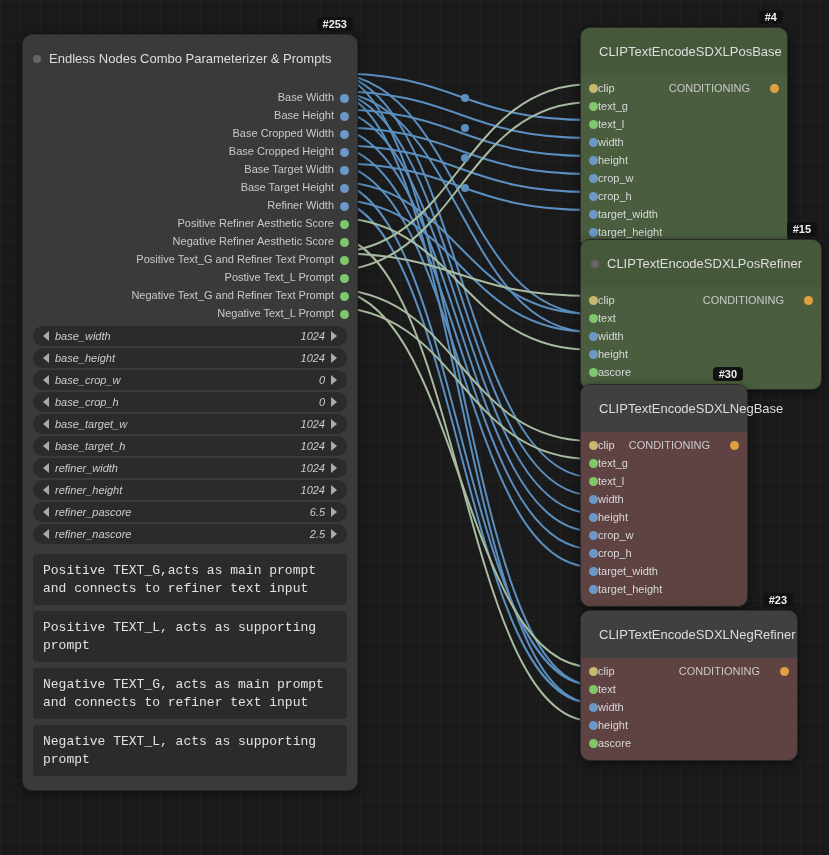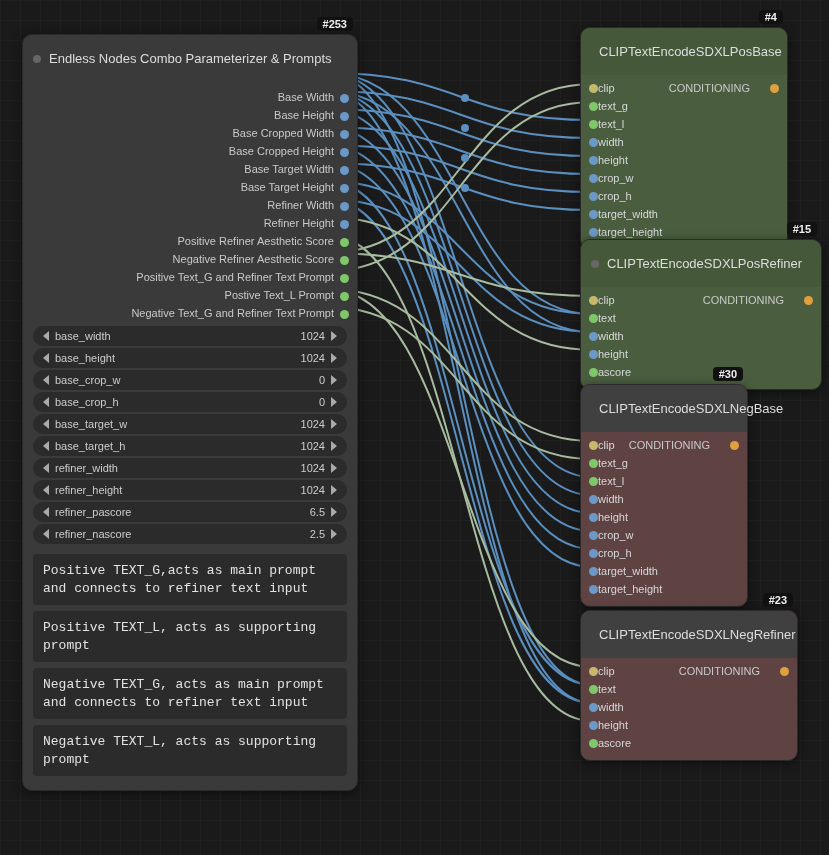--- a/index.html
+++ b/index.html
@@ -41,21 +41,21 @@
 
   .io-row { display:flex; justify-content:space-between; align-items:center; padding:1px 8px; font-size:11px; position:relative; height:18px; }
   .io-left { display:flex; align-items:center; }
   .io-right { display:flex; align-items:center; gap:20px; }
   .port { width:9px; height:9px; border-radius:50%; background:#6b98c7; flex-shrink:0; }
   .port.orange { background:#e0a040; }
 
   .output-row { display:flex; justify-content:flex-end; align-items:flex-end; gap:6px; padding:1px 8px; font-size:11px; height:18px; color:#bfbfbf; }
   .param-row {
     background:#2b2b2b; margin:2px 10px; border-radius:10px; padding:8px 10px;
-    display:flex; align-items:center; justify-content:space-between; font-size:11px; height:20px;
+    display:flex; align-items:center; justify-content:space-between; font-size:11px; height:20px;font-style:italic;
   }
   .param-row .arrows { display:flex; align-items:center; gap:6px; }
   .tri { width:0; height:0; border-top:5px solid transparent; border-bottom:5px solid transparent; }
   .tri.l { border-right:6px solid #aaa; }
   .tri.r { border-left:6px solid #aaa; }
   .textarea {
     background:#2b2b2b; margin:6px 10px; border-radius:4px; padding:8px 10px;
     font-family: "Courier New", monospace; font-size:13px; color:#e2e2e2;
     white-space:pre-wrap; line-height:1.35;
   }
@@ -159,41 +159,41 @@
         </div>
         <div class="output-row">
           <span class="out-label">Base Target Height</span>
           <span class="port" style="background:#6b98c7"></span>
         </div>
         <div class="output-row">
           <span class="out-label">Refiner Width</span>
           <span class="port" style="background:#6b98c7"></span>
         </div>
         <div class="output-row">
-          <span class="out-label">Refiner Height</span>
-          <span class="port" style="background:#6b98c7"></span>
-        </div>
-        <div class="output-row">
           <span class="out-label">Positive Refiner Aesthetic Score</span>
           <span class="port" style="background:#7fc76b"></span>
         </div>
         <div class="output-row">
           <span class="out-label">Negative Refiner Aesthetic Score</span>
           <span class="port" style="background:#7fc76b"></span>
         </div>
         <div class="output-row">
           <span class="out-label">Positive Text_G and Refiner Text Prompt</span>
           <span class="port" style="background:#7fc76b"></span>
         </div>
         <div class="output-row">
           <span class="out-label">Postive Text_L Prompt</span>
           <span class="port" style="background:#7fc76b"></span>
         </div>
         <div class="output-row">
           <span class="out-label">Negative Text_G and Refiner Text Prompt</span>
+          <span class="port" style="background:#7fc76b"></span>
+        </div>
+        <div class="output-row">
+          <span class="out-label">Negative Text_L Prompt</span>
           <span class="port" style="background:#7fc76b"></span>
         </div>
       </div>
     <div id="main-params" style="margin-top:6px;">
         <div class="param-row">
           <span class="arrows">
             <span class="tri l"></span>
             <span>base_width</span>
           </span>
           <span class="arrows">

